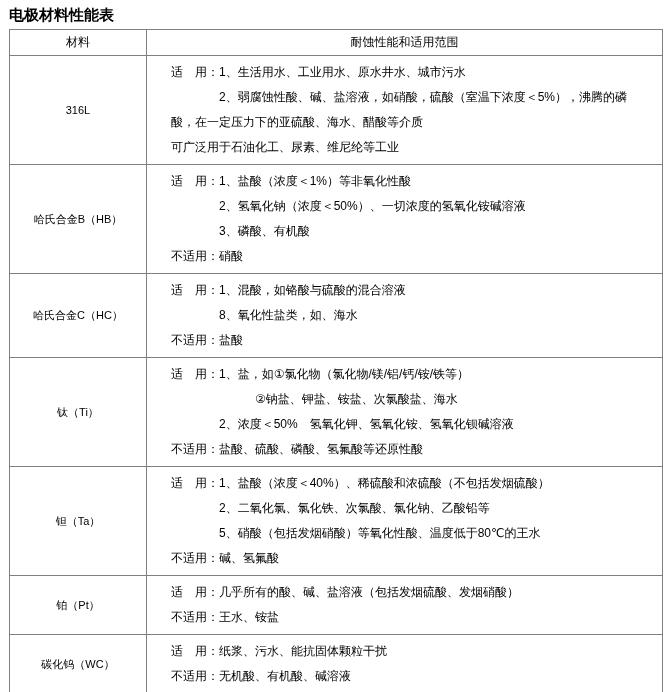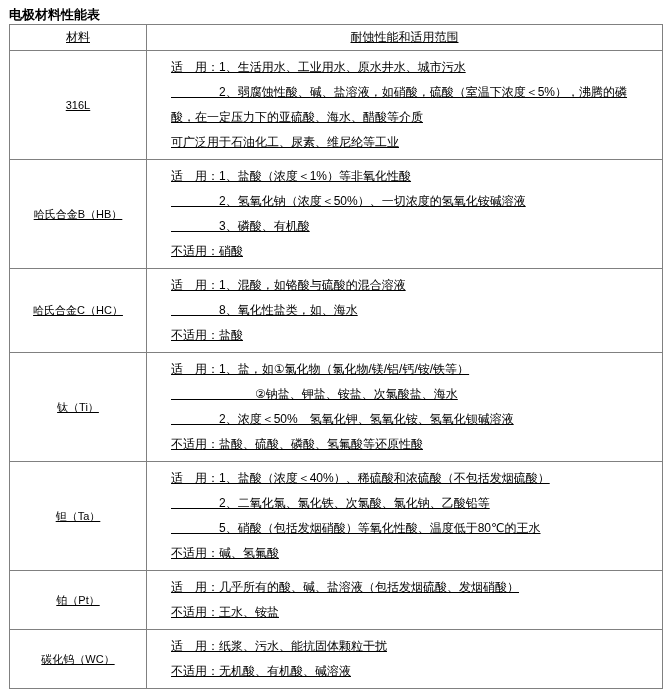--- a/index.html
+++ b/index.html
@@ -5,33 +5,33 @@
   * { margin: 0; padding: 0; box-sizing: border-box; }
   html, body {
     width: 672px;
     background: #ffffff;
     color: #000000;
     font-family: "Liberation Sans", "DejaVu Sans", sans-serif;
   }
   body { height: 692px; overflow: hidden; }
   .page { padding: 6px 9px 0 9px; }
   .doc-title {
-    font-size: 13px;
+    font-size: 15px;
     font-weight: bold;
     line-height: 18px;
+    margin-bottom: 5px;
   }
   table.perf-table {
     width: 654px;
     border-collapse: collapse;
     table-layout: fixed;
   }
   .perf-table th,
   .perf-table td {
     border: 1px solid #808080;
-    text-decoration: underline;
   }
   .perf-table th {
     font-size: 12px;
     font-weight: normal;
     height: 26px;
     text-align: center;
     vertical-align: middle;
   }
   col.c-material { width: 137px; }
   td.material-cell {

